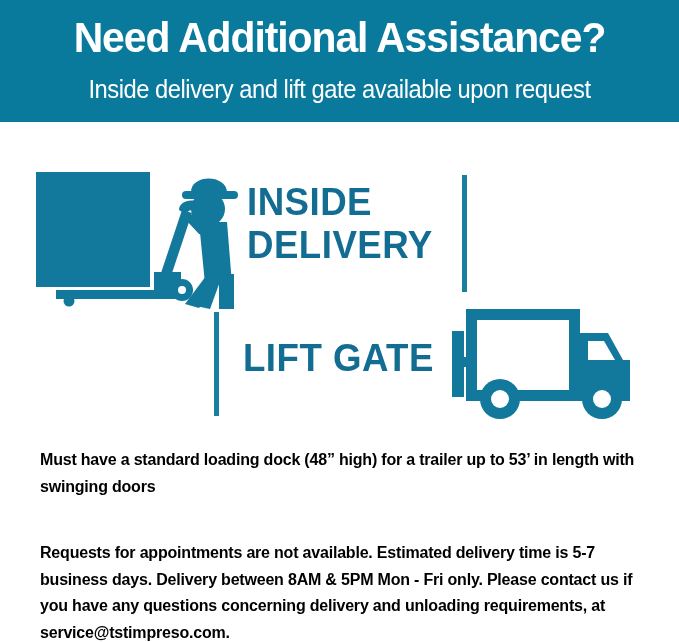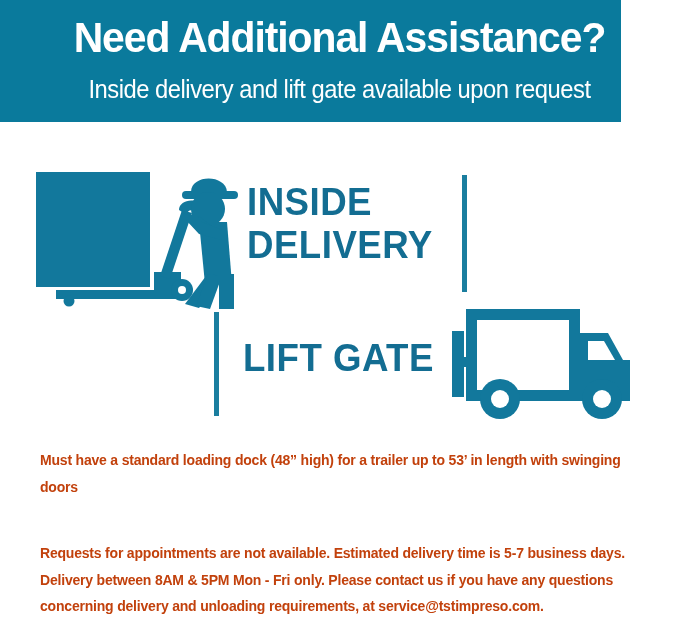--- a/index.html
+++ b/index.html
@@ -18,21 +18,21 @@
     width: 679px;
     height: 642px;
     background: #ffffff;
   }
 
   
   .header {
     position: absolute;
     left: 0;
     top: 0;
-    width: 621px;
+    width: 679px;
     height: 122px;
     background: #0a7a9c;
     overflow: hidden;
   }
   .header-title {
     position: absolute;
     left: 0;
     top: 12px;
     width: 679px;
     text-align: center;
@@ -134,24 +134,24 @@
     left: 214px;
     top: 12px;
     height: 104px;
   }
 
   
   .body-text {
     position: absolute;
     left: 40px;
     width: 600px;
-    color: #c2410c;
-    font-family: "Liberation Sans", sans-serif;
-    font-weight: bold;
-    font-size: 14px;
+    color: #000000;
+    font-family: "Liberation Sans", sans-serif;
+    font-weight: bold;
+    font-size: 16px;
     line-height: 26.5px;
     letter-spacing: -0.2px;
   }
   .para-1 { top: 447px; }
   .para-2 { top: 540px; }
 </style>
 </head>
 <body>
 
 <div class="page">

